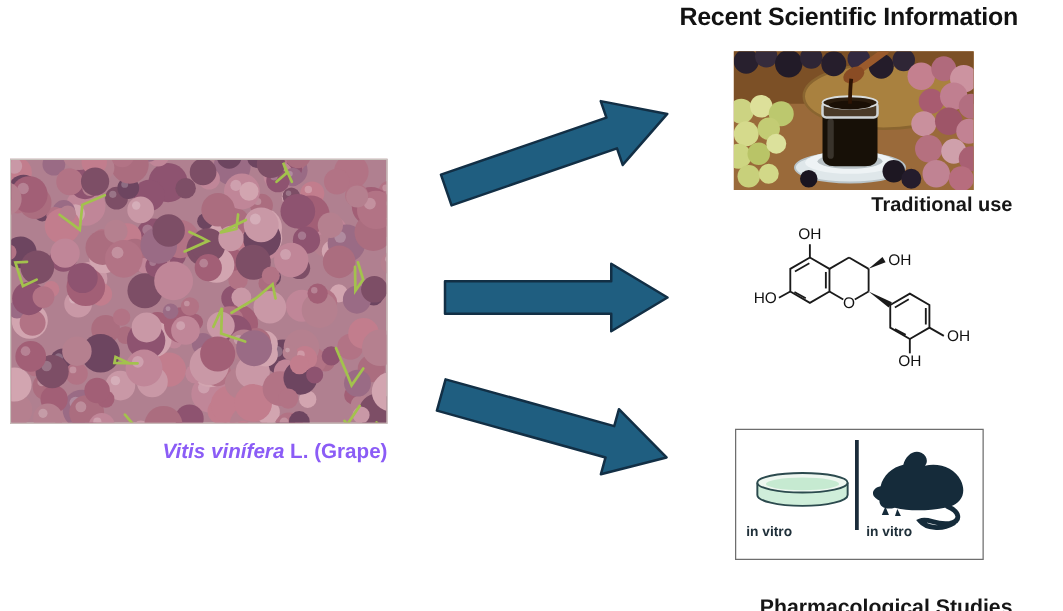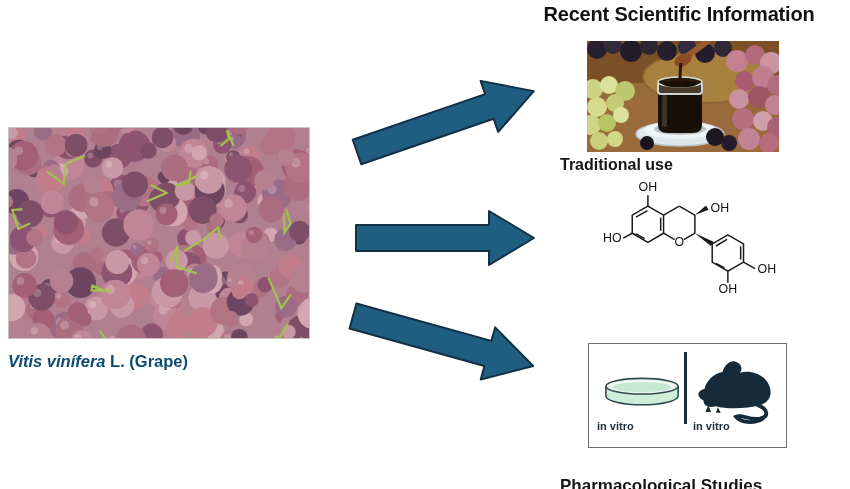--- a/index.html
+++ b/index.html
@@ -12,31 +12,31 @@
     position:absolute; left:508px; top:3px; width:342px;
     text-align:center; font-size:20px; font-weight:700; color:#121212;
     letter-spacing:-0.2px;
   }
   .grape-photo {
     position:absolute; left:8px; top:127px; width:302px; height:212px;
     border:1px solid #c9c2bd; background:#b08090;
   }
   .grape-photo svg { display:block; width:100%; height:100%; }
   .grape-caption {
-    position:absolute; left:8px; top:352px; width:302px; text-align:left;
-    font-size:16.5px; font-weight:700; color:#0c4a6e;
+    position:absolute; left:8px; top:352px; width:302px; text-align:right;
+    font-size:16.5px; font-weight:700; color:#8b5cf6;
   }
   .arrows { position:absolute; left:340px; top:70px; width:220px; height:325px; }
   .trad-img {
     position:absolute; left:587px; top:41px; width:192px; height:111px;
     overflow:hidden; background:#9a6a3a;
   }
   .trad-img svg { display:block; width:100%; height:100%; }
   .sec-label {
-    position:absolute; left:560px; width:250px; text-align:left;
+    position:absolute; left:560px; width:250px; text-align:right;
     font-weight:700; color:#161616;
   }
   .lab-trad { top:156px; font-size:16px; }
   .lab-chem { top:301px; font-size:17px; }
   .lab-pharm { top:476px; font-size:17px; }
   .molecule { position:absolute; left:590px; top:178px; width:190px; height:122px; }
   .molecule text { font-family:"Liberation Sans", sans-serif; font-size:15px; fill:#111; }
   .molecule line, .molecule path.bond { stroke:#1a1a1a; stroke-width:1.8; }
   .pharma-box {
     position:absolute; left:588px; top:343px; width:199px; height:105px;

